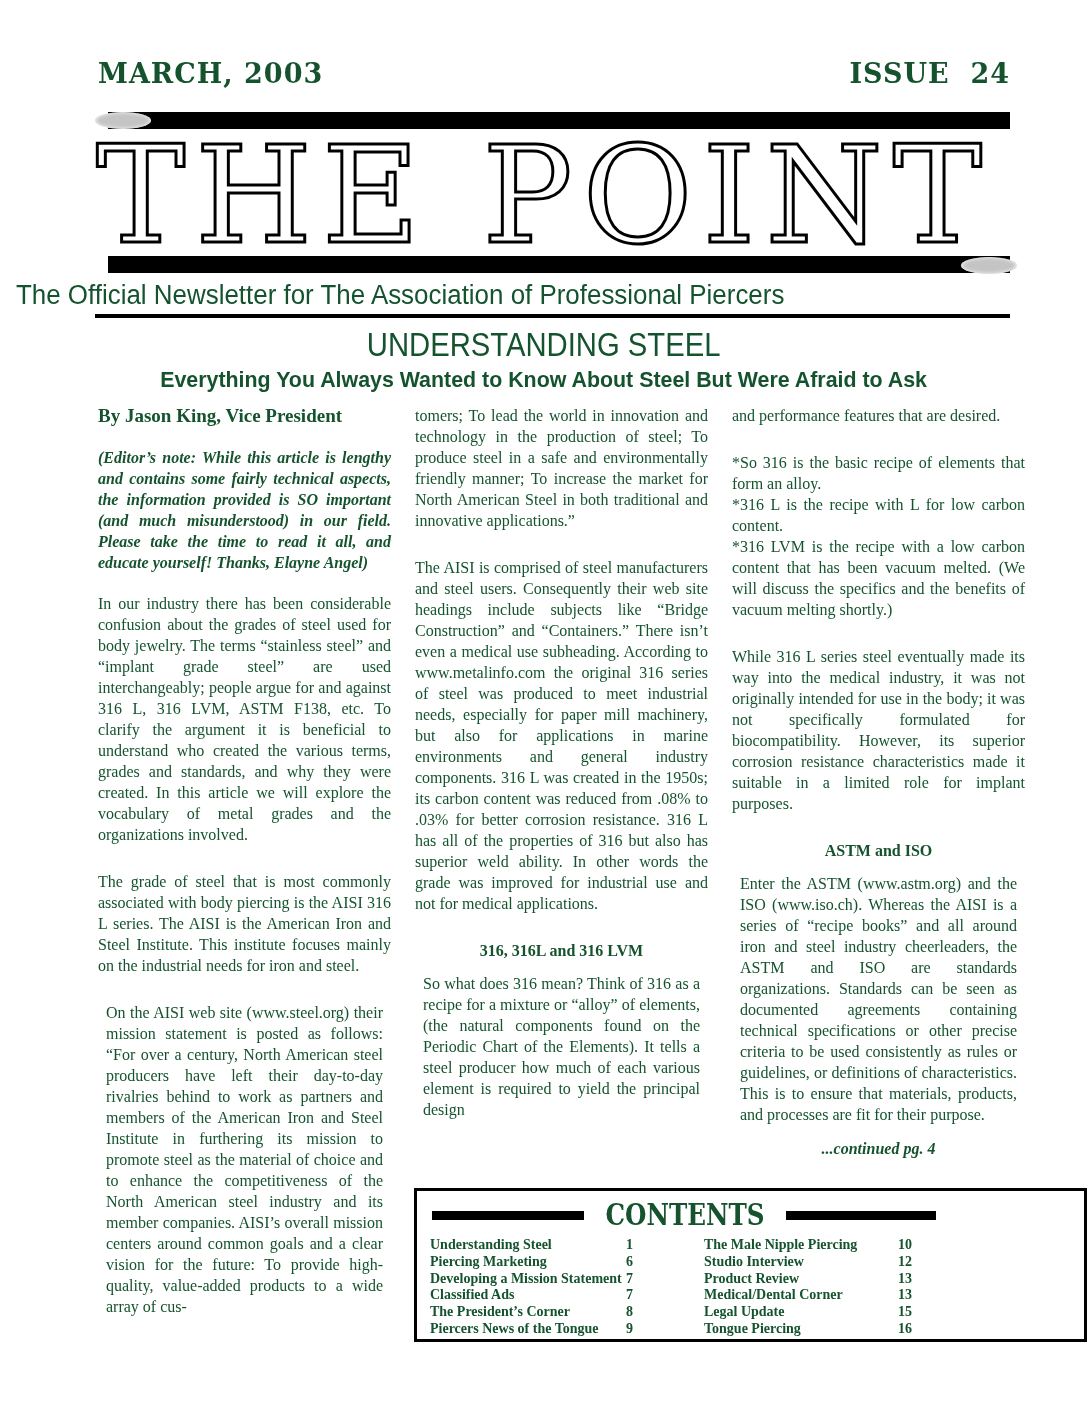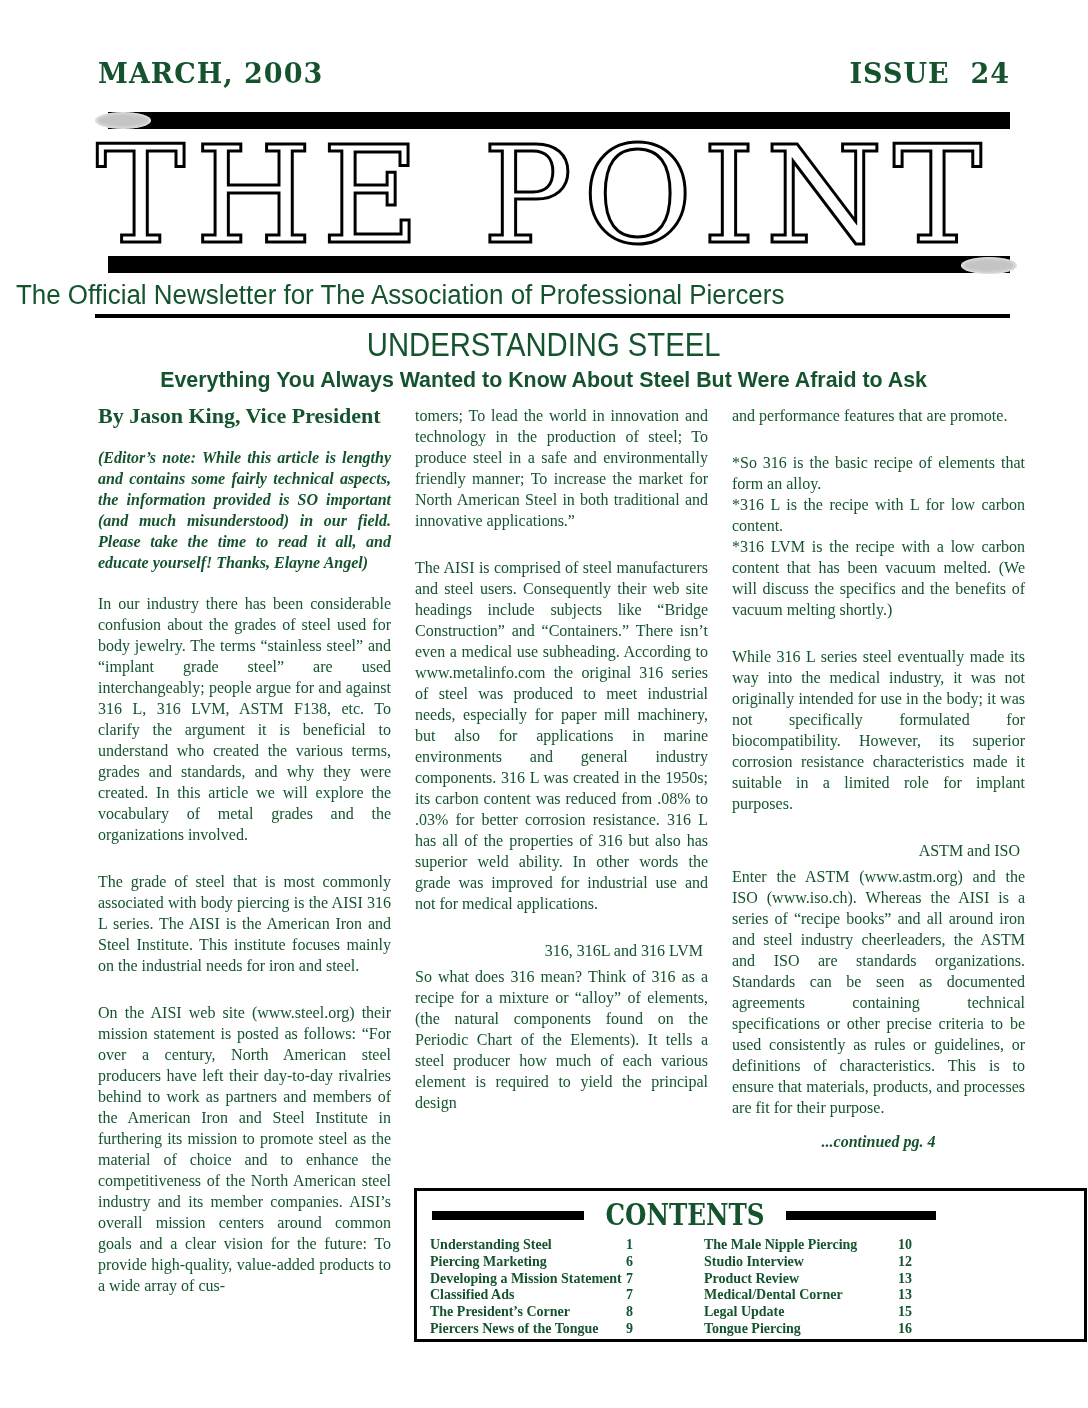--- a/index.html
+++ b/index.html
@@ -52,24 +52,24 @@
   .subtitle span { display:inline-block; transform:scaleX(0.95); transform-origin:center; }
 
   
   .columns { position:absolute; top:405px; left:98px; width:927px; display:flex; gap:24px; }
   .col {
     flex:0 0 293px; width:293px; text-align:justify;
     font-size:16px; line-height:21px;
     hyphens:auto; -webkit-hyphens:auto;
   }
   .col p { margin:0 0 26px 0; }
-  .byline   { font-weight:bold; font-size:22px; margin:0 0 21px 0 !important; text-align:left; }
+  .byline   { font-weight:bold; font-size:19px; margin:0 0 21px 0 !important; text-align:left; }
   .note     { font-weight:bold; font-style:italic; margin:0 0 20px 0 !important; }
-  .subhead  { font-weight:normal; margin:5px !important; text-align:right; }
-  .tight    { margin:0 !important; }
+  .subhead  { font-weight:bold; margin:12px !important; text-align:center; }
+  .tight    { margin:8px !important; }
   .bullets  { margin:0 0 26px 0; }
   .bullets p { margin:0; }
   .continued { font-weight:bold; font-style:italic; text-align:center; margin:13px 0 0 0 !important; }
 
   
   .toc {
     position:absolute; top:1188px; left:414px; width:673px; height:154px;
     border:3px solid #000; box-sizing:border-box; background:#fff;
   }
   .toc-title-row { display:flex; align-items:center; margin:7px 0 0 15px; height:34px; }
@@ -135,21 +135,21 @@
     </div>
 
     <div class="col">
       <p>tomers; To lead the world in innovation and technology in the production of steel; To produce steel in a safe and environmentally friendly manner; To increase the market for North American Steel in both traditional and innovative applications.”</p>
       <p>The AISI is comprised of steel manufacturers and steel users. Consequently their web site headings include subjects like “Bridge Construction” and “Containers.” There isn’t even a medical use subheading. According to www.metalinfo.com the original 316 series of steel was produced to meet industrial needs, especially for paper mill machinery, but also for applications in marine environments and general industry components. 316 L was created in the 1950s; its carbon content was reduced from .08% to .03% for better corrosion resistance. 316 L has all of the properties of 316 but also has superior weld ability. In other words the grade was improved for industrial use and not for medical applications.</p>
       <p class="subhead">316, 316L and 316 LVM</p>
       <p class="tight">So what does 316 mean? Think of 316 as a recipe for a mixture or “alloy” of elements, (the natural components found on the Periodic Chart of the Elements). It tells a steel producer how much of each various element is required to yield the principal design</p>
     </div>
 
     <div class="col">
-      <p>and performance features that are promote.</p>
+      <p>and performance features that are desired.</p>
       <div class="bullets">
           <p>*So 316 is the basic recipe of elements that form an alloy.</p>
           <p>*316 L is the recipe with L for low carbon content.</p>
           <p>*316 LVM is the recipe with a low carbon content that has been vacuum melted. (We will discuss the specifics and the benefits of vacuum melting shortly.)</p>
         </div>
       <p>While 316 L series steel eventually made its way into the medical industry, it was not originally intended for use in the body; it was not specifically formulated for biocompatibility. However, its superior corrosion resistance characteristics made it suitable in a limited role for implant purposes.</p>
       <p class="subhead">ASTM and ISO</p>
       <p class="tight">Enter the ASTM (www.astm.org) and the ISO (www.iso.ch). Whereas the AISI is a series of “recipe books” and all around iron and steel industry cheerleaders, the ASTM and ISO are standards organizations. Standards can be seen as documented agreements containing technical specifications or other precise criteria to be used consistently as rules or guidelines, or definitions of characteristics. This is to ensure that materials, products, and processes are fit for their purpose.</p>
       <p class="continued">...continued pg. 4</p>
     </div>

